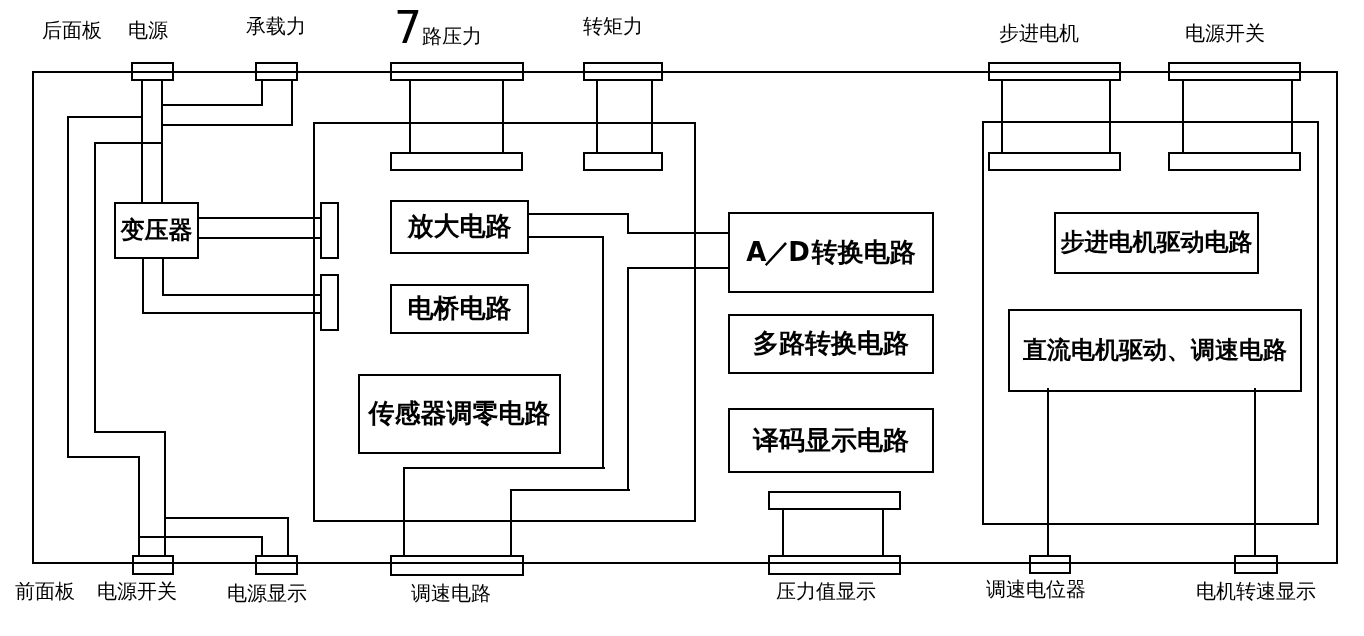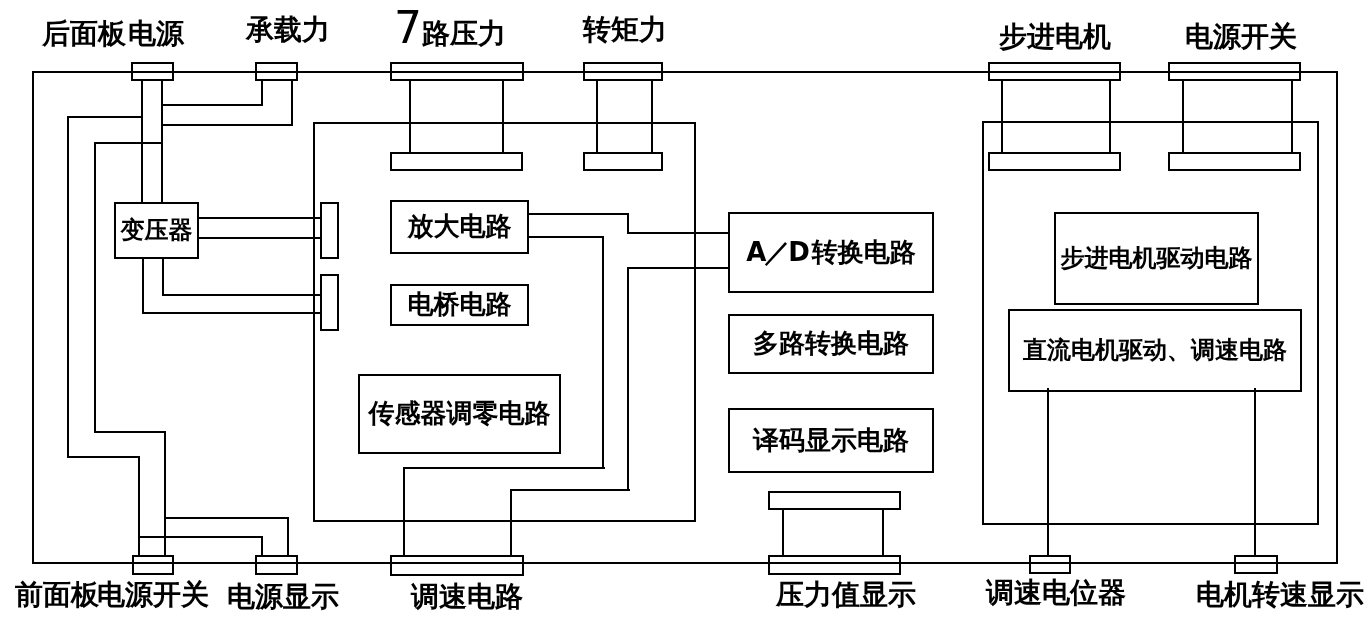--- a/index.html
+++ b/index.html
@@ -8,21 +8,21 @@
     font-family:"DejaVu Sans",sans-serif;color:#000;overflow:hidden;
   }
   .h{position:absolute;height:2px;background:#000;}
   .v{position:absolute;width:2px;background:#000;}
   .box{position:absolute;border:2px solid #000;box-sizing:border-box;background:transparent;}
   .bar{position:absolute;border:2px solid #000;box-sizing:border-box;background:transparent;}
   .blk{display:flex;align-items:center;justify-content:center;text-align:center;}
   .blk span{font-weight:bold;font-size:26px;line-height:1.05;}
   .blk .sm{font-size:24px;}
   .adc-prefix{font-weight:normal;font-size:36px;letter-spacing:-2px;margin-right:4px;}
-  .lbl{position:absolute;font-weight:bold;font-size:28px;white-space:nowrap;line-height:1;}
+  .lbl{position:absolute;font-weight:normal;font-size:20px;white-space:nowrap;line-height:1;}
   .lbl-first-big::first-letter{font-size:44px;font-weight:500;}
 </style>
 </head>
 <body>
 
 <div class="stage">
 
   <div class="h" style="left:68px;top:116px;width:74px"></div>
   <div class="v" style="left:67px;top:116px;height:342px"></div>
   <div class="h" style="left:68px;top:456px;width:71px"></div>
@@ -88,37 +88,37 @@
   <div class="box" style="left:982px;top:121px;width:337px;height:404px"></div>
   <div class="box" style="left:320px;top:202px;width:19px;height:57px"></div>
   <div class="box" style="left:320px;top:274px;width:19px;height:57px"></div>
 
   <div class="box blk" style="left:114px;top:202px;width:85px;height:57px">
     <span class="sm">变压器</span>
   </div>
   <div class="box blk" style="left:390px;top:200px;width:139px;height:54px">
     <span>放大电路</span>
   </div>
-  <div class="box blk" style="left:390px;top:284px;width:139px;height:42px">
+  <div class="box blk" style="left:390px;top:284px;width:139px;height:50px">
     <span>电桥电路</span>
   </div>
   <div class="box blk" style="left:358px;top:374px;width:203px;height:80px">
     <span>传感器调零电路</span>
   </div>
   <div class="box blk" style="left:728px;top:212px;width:206px;height:81px">
     <span class="adc-prefix">A／D</span>
     <span>转换电路</span>
   </div>
   <div class="box blk" style="left:728px;top:314px;width:206px;height:60px">
     <span>多路转换电路</span>
   </div>
   <div class="box blk" style="left:728px;top:408px;width:206px;height:65px">
     <span>译码显示电路</span>
   </div>
-  <div class="box blk" style="left:1054px;top:212px;width:205px;height:93px">
+  <div class="box blk" style="left:1054px;top:212px;width:205px;height:62px">
     <span class="sm">步进电机驱动电路</span>
   </div>
   <div class="box blk" style="left:1008px;top:309px;width:294px;height:83px">
     <span class="sm">直流电机驱动、调速电路</span>
   </div>
 
   <div class="bar" style="left:131px;top:62px;width:43px;height:19px"></div>
   <div class="bar" style="left:255px;top:62px;width:43px;height:19px"></div>
   <div class="bar" style="left:390px;top:62px;width:134px;height:19px"></div>
   <div class="bar" style="left:390px;top:152px;width:133px;height:19px"></div>

